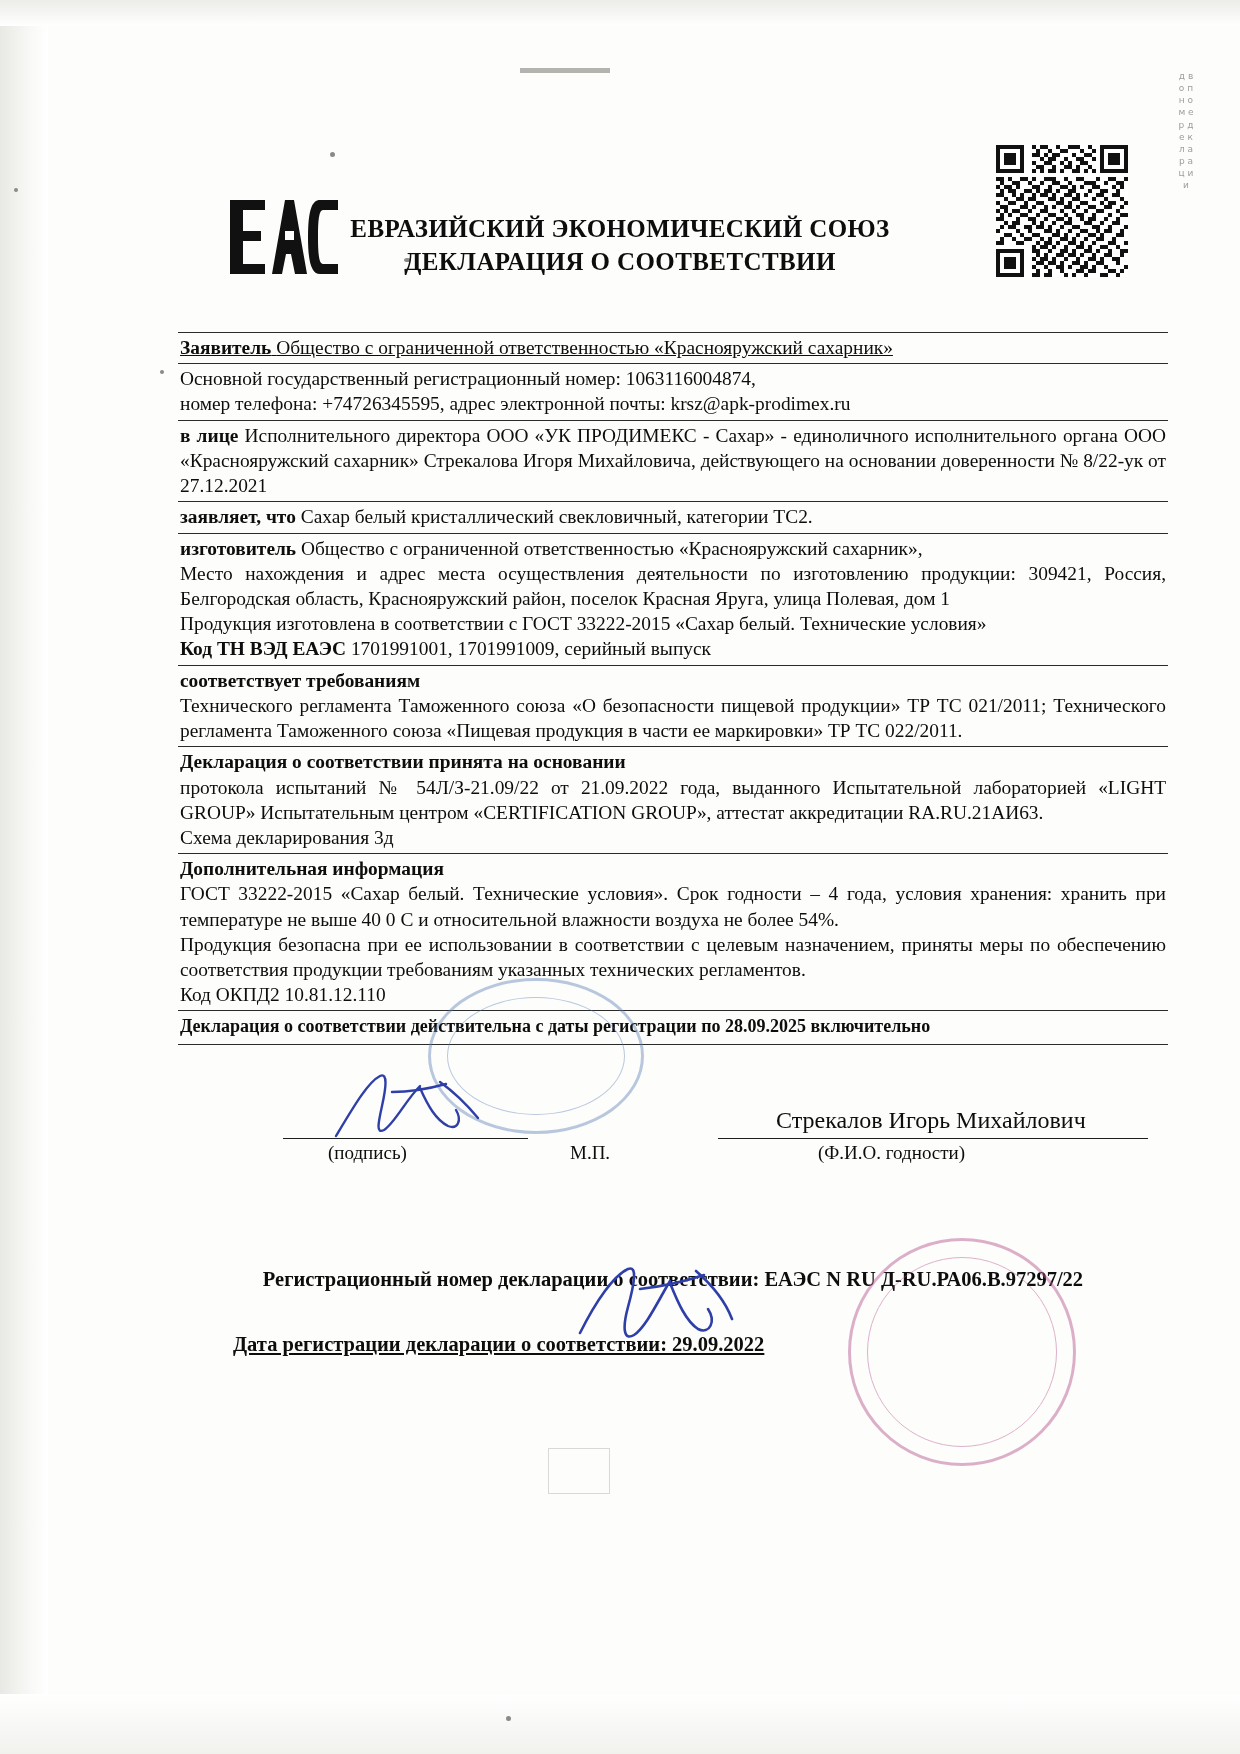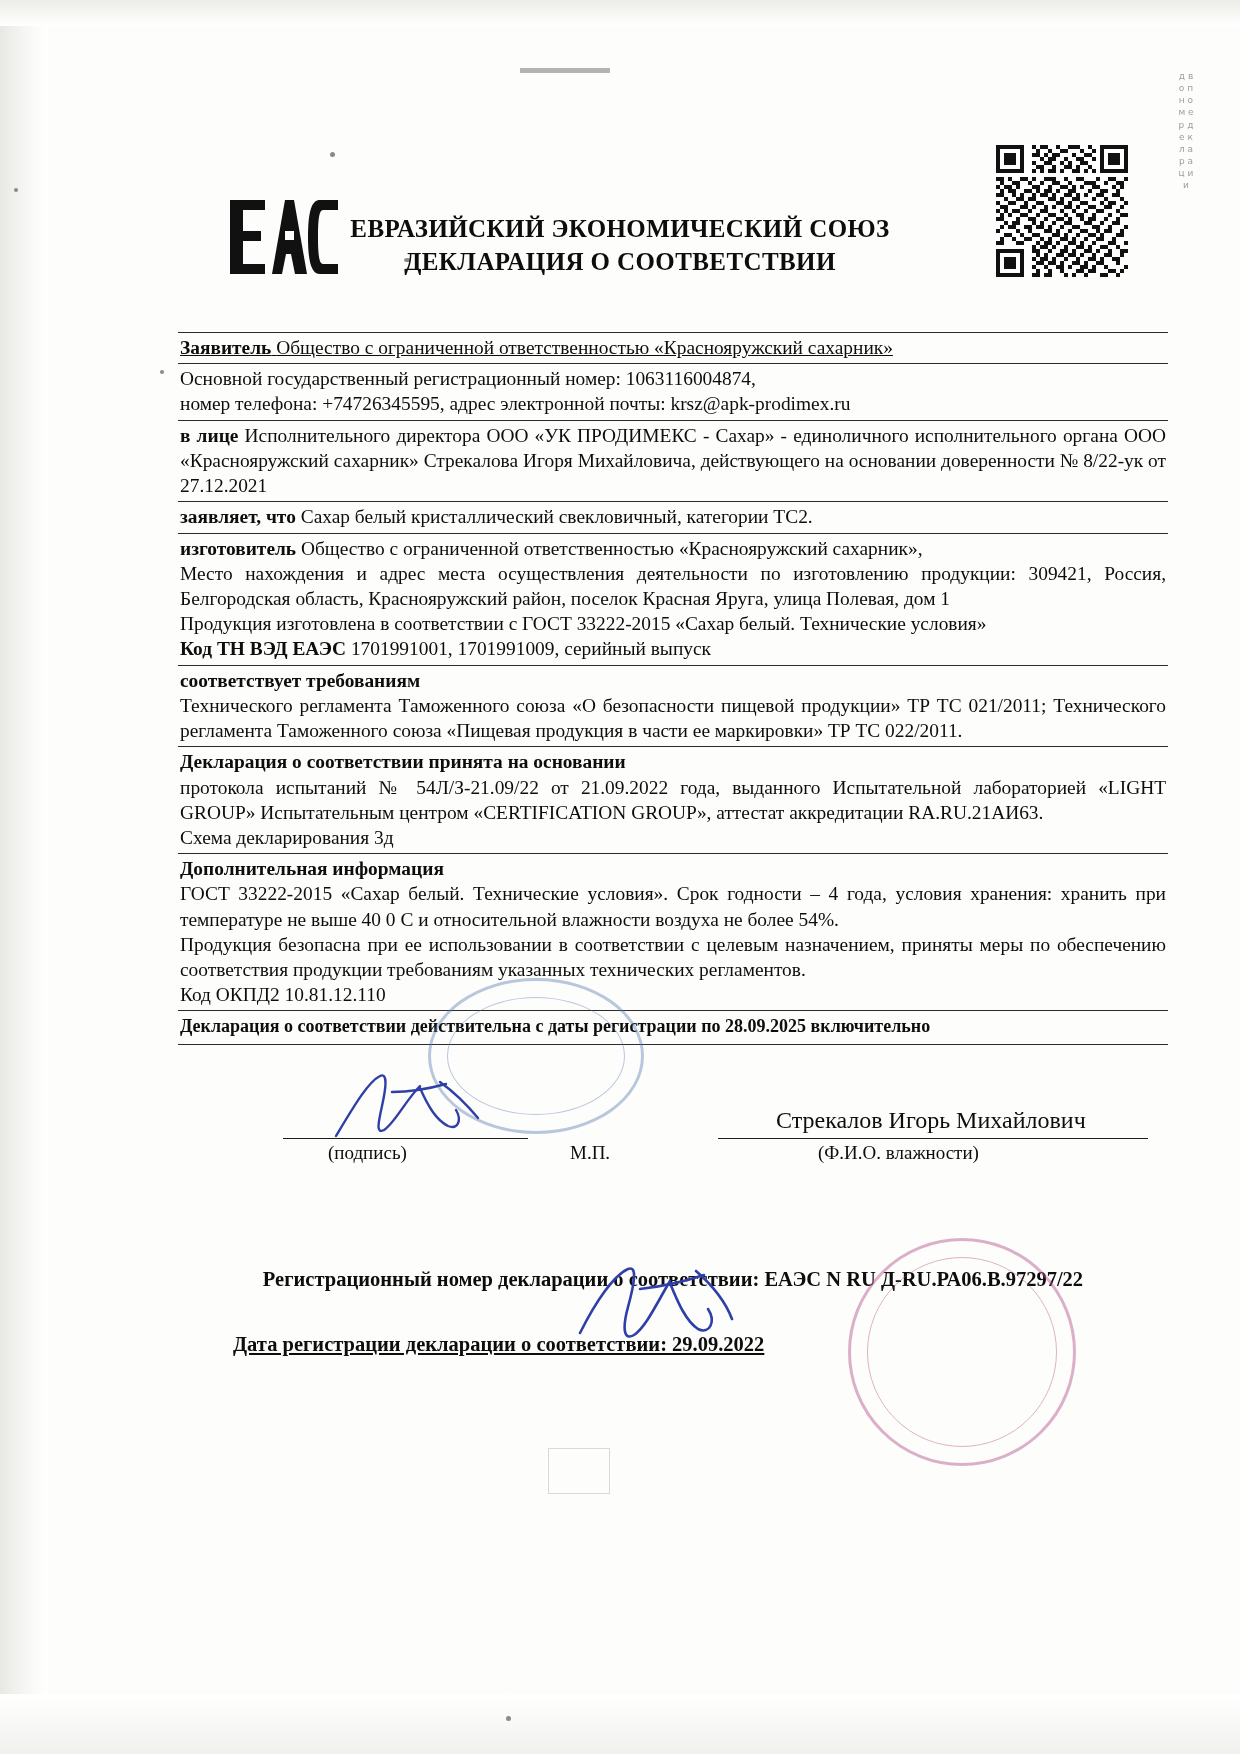--- a/index.html
+++ b/index.html
@@ -640,21 +640,21 @@
         <path d="M64 26 C 78 26, 96 24, 118 18"></path>
         <path d="M92 22 C 100 40, 108 54, 120 60 C 130 64, 134 54, 128 44"></path>
         <path d="M112 16 C 126 26, 140 40, 150 52"></path>
       </g>
     </svg>
     <div class="sig-line"></div>
     <div class="sig-label">(подпись)</div>
     <div class="mp-label">М.П.</div>
     <div class="name-line"></div>
     <div class="declarant-name">Стрекалов Игорь Михайлович</div>
-    <div class="fio-label">(Ф.И.О. влажности)</div>
+    <div class="fio-label">(Ф.И.О. годности)</div>
   </div>
 
   <div class="reg-block">
     <div class="reg-number">Регистрационный номер декларации о соответствии: ЕАЭС N RU Д-RU.РА06.В.97297/22</div>
     <div class="reg-date">Дата регистрации декларации о соответствии: 29.09.2022</div>
   </div>
 
   <div class="stamp stamp-pink">
     <div class="inner"></div>
   </div>

